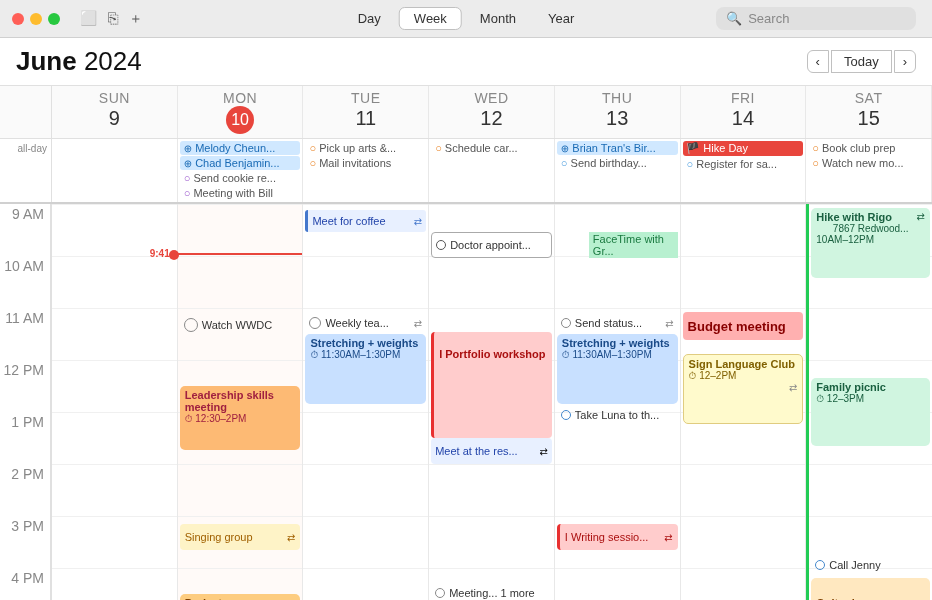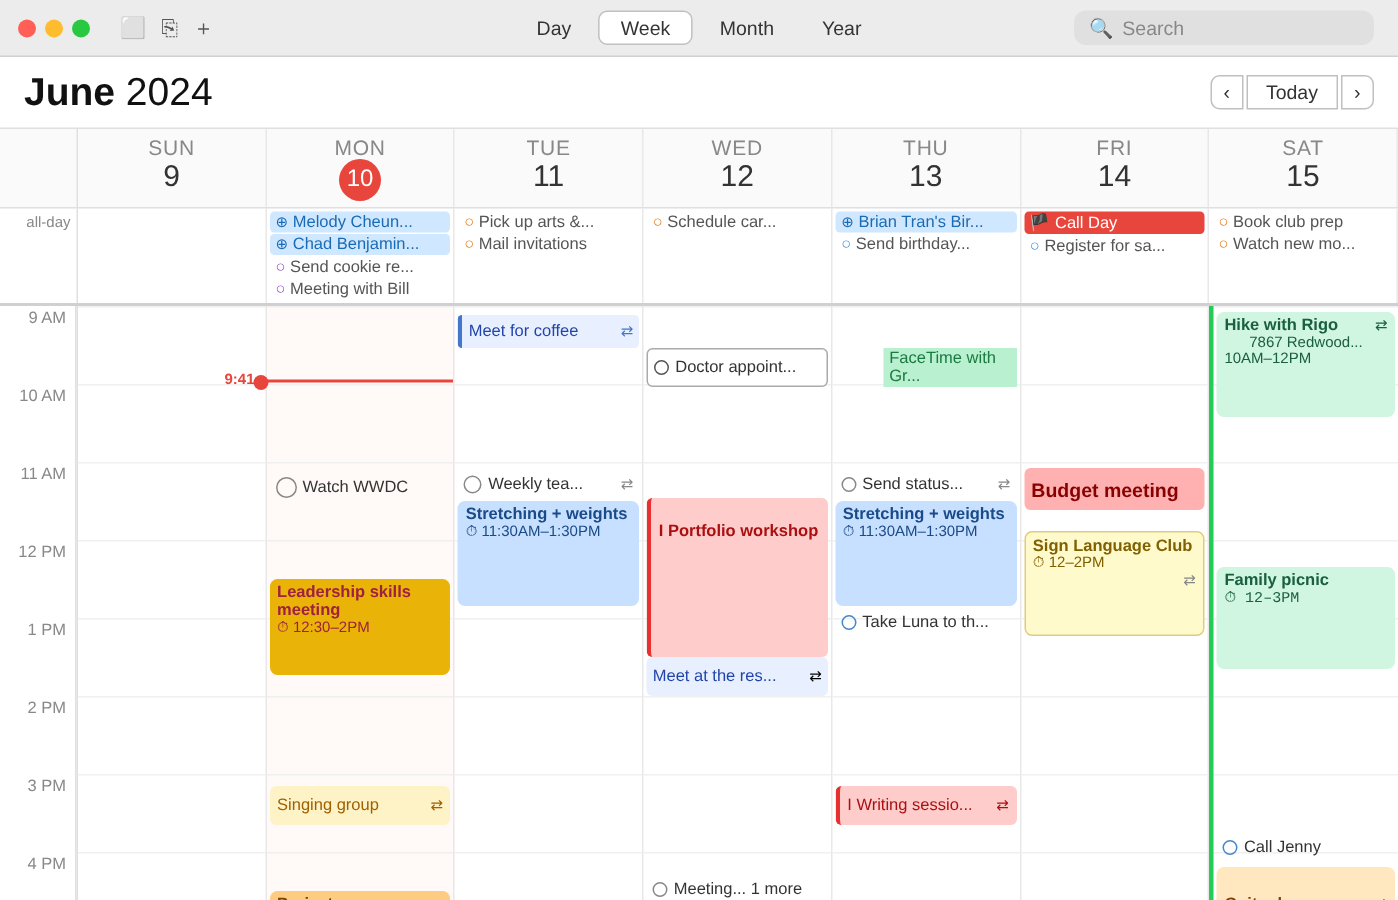--- a/index.html
+++ b/index.html
@@ -219,21 +219,21 @@
       border-right: 1px solid #e0e0e0;
       position: relative;
       display: flex;
       align-items: flex-start;
       justify-content: flex-end;
       padding-right: 6px;
       padding-top: 2px;
     }
 
     .time-label {
-      font-size: 11px;
+      font-size: 14px;
       color: #888;
       white-space: nowrap;
     }
 
     .grid-col {
       border-right: 1px solid #e8e8e8;
       position: relative;
     }
 
     
@@ -356,21 +356,21 @@
     <div class="allday-cell">
       <div class="allday-event evt-blue">
         <span style="font-size:10px;">⊕</span> Brian Tran's Bir...
       </div>
       <div class="allday-event" style="color:#555;">
         <span style="color:#4499dd;">○</span> Send birthday...
       </div>
     </div>
 
     <div class="allday-cell">
-      <div class="allday-event evt-red-fill">🏴 Call Day</div>
+      <div class="allday-event evt-red-fill">🏴 Hike Day</div>
       <div class="allday-event" style="color:#555;">
         <span style="color:#4499dd;">○</span> Register for sa...
       </div>
     </div>
 
     <div class="allday-cell">
       <div class="allday-event" style="color:#555;">
         <span style="color:#e88020;">○</span> Book club prep
       </div>
       <div class="allday-event" style="color:#555;">
@@ -435,21 +435,21 @@
           <div style="border-top:1px solid #f0f0f0;height:52px;"></div>
           <div style="border-top:1px solid #f0f0f0;height:52px;"></div>
 
         </div>
 
         <div class="cal-event" style="top:110px;left:2px;right:2px;height:22px;display:flex;align-items:center;gap:4px;background:transparent;">
           <span style="width:14px;height:14px;border-radius:50%;border:1.5px solid #888;display:inline-block;flex-shrink:0;"></span>
           <span style="font-size:11px;color:#333;">Watch WWDC</span>
         </div>
 
-        <div class="cal-event" style="top:182px;left:2px;right:2px;height:64px;background:#eab308;border-radius:5px;padding:3px 5px;">
+        <div class="cal-event" style="top:182px;left:2px;right:2px;height:64px;background:#fdba74;border-radius:5px;padding:3px 5px;">
           <div style="font-size:11px;font-weight:600;color:#a02040;">Leadership skills meeting</div>
           <div style="font-size:10px;color:#a02040;">⏱ 12:30–2PM</div>
         </div>
 
         <div class="cal-event" style="top:320px;left:2px;right:2px;height:26px;background:#fef3c7;border-radius:4px;padding:2px 5px;display:flex;align-items:center;gap:4px;">
           <span style="font-size:11px;color:#a06000;">Singing group</span>
           <span style="font-size:10px;color:#a06000;margin-left:auto;">⇄</span>
         </div>
 
         <div class="cal-event" style="top:390px;left:2px;right:2px;height:68px;background:#fdcc80;border-radius:5px;padding:3px 5px;">
@@ -617,21 +617,21 @@
             <span style="font-size:10px;color:#1a6040;">⇄</span>
           </div>
           <div style="font-size:10px;color:#1a6040;text-align:center;">7867 Redwood...</div>
           <div style="font-size:10px;color:#1a6040;">10AM–12PM</div>
         </div>
 
         <div class="cal-event" style="top:174px;left:5px;right:2px;height:68px;background:#d0f5e0;border-radius:5px;padding:3px 5px;">
           <div style="display:flex;justify-content:space-between;">
             <span style="font-size:11px;font-weight:600;color:#1a6040;">Family picnic</span>
           </div>
-          <div style="font-size:10px;color:#1a6040;font-family:Liberation Mono, monospace;">⏱ 12–3PM</div>
+          <div style="font-size:10px;color:#1a6040;">⏱ 12–3PM</div>
         </div>
 
         <div class="cal-event" style="top:350px;left:5px;right:2px;height:22px;display:flex;align-items:center;gap:4px;background:transparent;">
           <span style="width:10px;height:10px;border-radius:50%;border:1.5px solid #4488cc;display:inline-block;flex-shrink:0;"></span>
           <span style="font-size:11px;color:#333;">Call Jenny</span>
         </div>
 
         <div class="cal-event" style="top:374px;left:5px;right:2px;height:50px;background:#ffe8c0;border-radius:5px;padding:3px 5px;display:flex;align-items:center;justify-content:space-between;">
           <span style="font-size:11px;font-weight:600;color:#804000;">Guitar lessons...</span>
           <span style="font-size:10px;color:#804000;">⇄</span>

